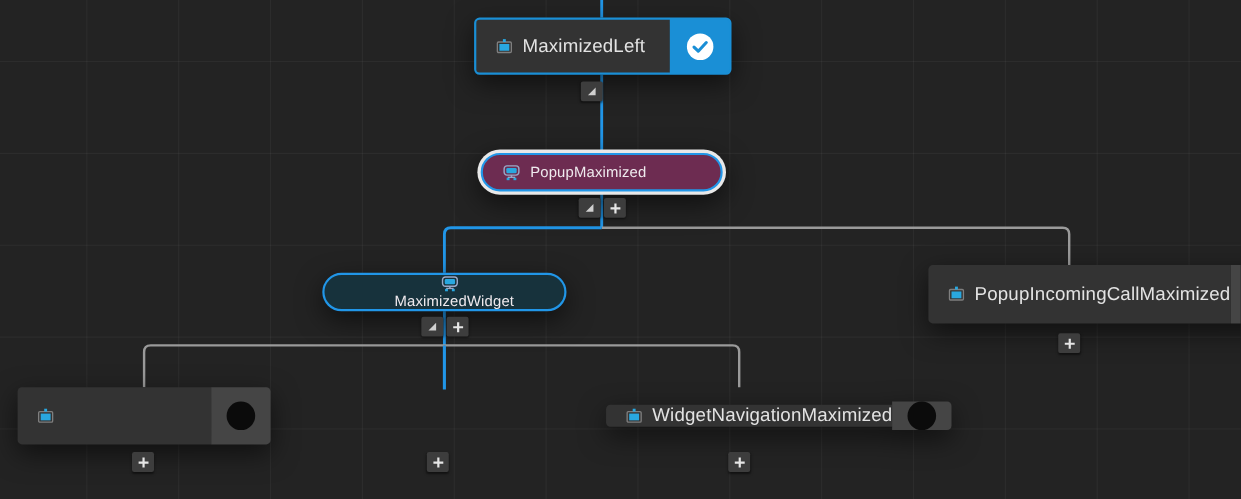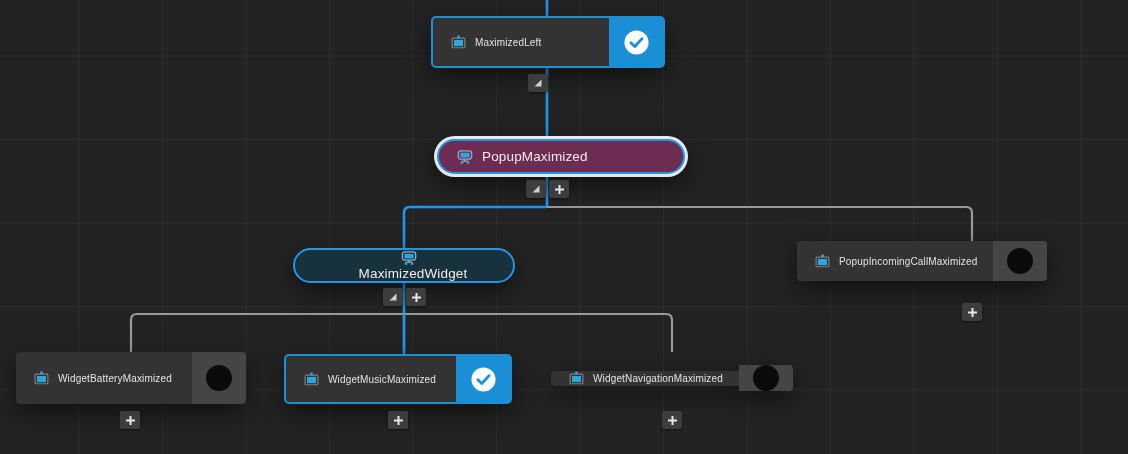--- a/index.html
+++ b/index.html
@@ -43,21 +43,21 @@
     flex: 1 1 auto;
     display: flex;
     align-items: center;
     background: #333333;
     border-radius: 4px 0 0 4px;
     padding-left: 18px;
     box-sizing: border-box;
   }
   .node .label {
     color: #e3e3e3;
-    font-size: 10px;
+    font-size: 17px;
     letter-spacing: 0.15px;
     white-space: nowrap;
   }
   .node .mon-icon {
     flex: 0 0 auto;
     width: 15px;
     height: 15px;
     margin-right: 9px;
     display: block;
   }
@@ -190,21 +190,21 @@
     </div>
   </div>
   <div class="btnrow" style="left:528px; top:74px;">
     <div class="minibtn">
       <svg width="10" height="10" viewBox="0 0 10 10">
         <path d="M1.5 8.5 L8.5 8.5 L8.5 1.5 Z" fill="#d0d0d0"></path>
       </svg>
     </div>
   </div>
 
-  <div class="pill popup-pill" style="left:437px; top:139px; width:248px; height:35px;">
+  <div class="pill popup-pill" style="left:437px; top:139px; width:220px; height:35px;">
     <svg class="popup-icon" viewBox="0 0 16 16">
       <rect x="1.3" y="1.8" width="13.4" height="8.4" rx="2.6" fill="none" stroke="#9aa8c8" stroke-width="1.3"></rect>
       <rect x="3.3" y="3.7" width="9.4" height="4.8" rx="1.2" fill="#29a8e0"></rect>
       <rect x="7.3" y="10.2" width="1.4" height="2.6" fill="#9aa8c8"></rect>
       <rect x="3.6" y="12.6" width="2.6" height="2.2" fill="#29a8e0"></rect>
       <rect x="9.8" y="12.6" width="2.6" height="2.2" fill="#29a8e0"></rect>
       <rect x="4.6" y="11.6" width="6.8" height="1.2" fill="#9aa8c8"></rect>
     </svg>
     <span class="label">PopupMaximized</span>
   </div>
@@ -238,21 +238,21 @@
         <path d="M1.5 8.5 L8.5 8.5 L8.5 1.5 Z" fill="#d0d0d0"></path>
       </svg>
     </div>
     <div class="minibtn">
       <svg width="11" height="11" viewBox="0 0 11 11">
         <path d="M5.5 1 L5.5 10 M1 5.5 L10 5.5" stroke="#e6e6e6" stroke-width="2"></path>
       </svg>
     </div>
   </div>
 
-  <div class="node" style="left:797px; top:241px; width:250px; height:40px;">
+  <div class="node" style="left:844px; top:241px; width:250px; height:53px;">
     <div class="body">
       <svg class="mon-icon" viewBox="0 0 16 16">
         <rect x="1.2" y="3.4" width="13.6" height="10.2" rx="1.2" fill="none" stroke="#7f7f7f" stroke-width="1.3"></rect>
         <rect x="3.2" y="5.3" width="9.6" height="6.6" fill="#29a8e0"></rect>
         <rect x="6.6" y="0.6" width="2.8" height="2.8" fill="#29a8e0"></rect>
       </svg>
       <span class="label">PopupIncomingCallMaximized</span>
     </div>
     <div class="side plain">
       <div class="dot-black"></div>
@@ -266,50 +266,33 @@
     </div>
   </div>
 
   <div class="node" style="left:16px; top:352px; width:230px; height:52px;">
     <div class="body">
       <svg class="mon-icon" viewBox="0 0 16 16">
         <rect x="1.2" y="3.4" width="13.6" height="10.2" rx="1.2" fill="none" stroke="#7f7f7f" stroke-width="1.3"></rect>
         <rect x="3.2" y="5.3" width="9.6" height="6.6" fill="#29a8e0"></rect>
         <rect x="6.6" y="0.6" width="2.8" height="2.8" fill="#29a8e0"></rect>
       </svg>
-      <span class="label">WidgetBatteryMaximized</span>
     </div>
     <div class="side plain">
       <div class="dot-black"></div>
     </div>
   </div>
   <div class="btnrow" style="left:120px; top:411px;">
     <div class="minibtn">
       <svg width="11" height="11" viewBox="0 0 11 11">
         <path d="M5.5 1 L5.5 10 M1 5.5 L10 5.5" stroke="#e6e6e6" stroke-width="2"></path>
       </svg>
     </div>
   </div>
 
-  <div class="node selected-node" style="left:284px; top:354px; width:228px; height:50px;">
-    <div class="body">
-      <svg class="mon-icon" viewBox="0 0 16 16">
-        <rect x="1.2" y="3.4" width="13.6" height="10.2" rx="1.2" fill="none" stroke="#7f7f7f" stroke-width="1.3"></rect>
-        <rect x="3.2" y="5.3" width="9.6" height="6.6" fill="#29a8e0"></rect>
-        <rect x="6.6" y="0.6" width="2.8" height="2.8" fill="#29a8e0"></rect>
-      </svg>
-      <span class="label">WidgetMusicMaximized</span>
-    </div>
-    <div class="side selected">
-      <svg class="check-badge" viewBox="0 0 28 28">
-        <circle cx="14" cy="14" r="12.5" fill="#ffffff"></circle>
-        <path d="M8.2 14.3 L12.2 18.2 L19.8 10.0" fill="none" stroke="#1a8fd6" stroke-width="2.9" stroke-linecap="round" stroke-linejoin="round"></path>
-      </svg>
-    </div>
-  </div>
   <div class="btnrow" style="left:388px; top:411px;">
     <div class="minibtn">
       <svg width="11" height="11" viewBox="0 0 11 11">
         <path d="M5.5 1 L5.5 10 M1 5.5 L10 5.5" stroke="#e6e6e6" stroke-width="2"></path>
       </svg>
     </div>
   </div>
 
   <div class="node" style="left:551px; top:352px; width:242px; height:52px;align-items:center;">
     <div class="body">

